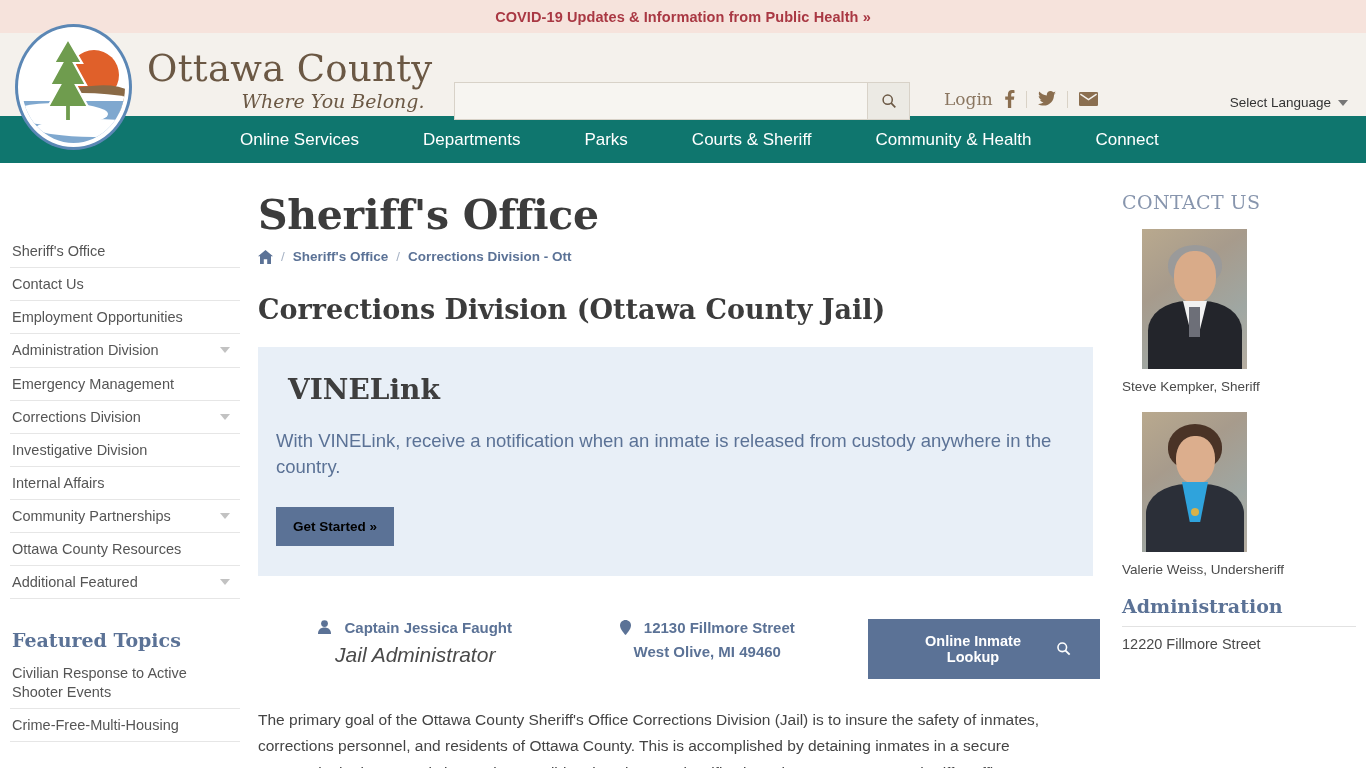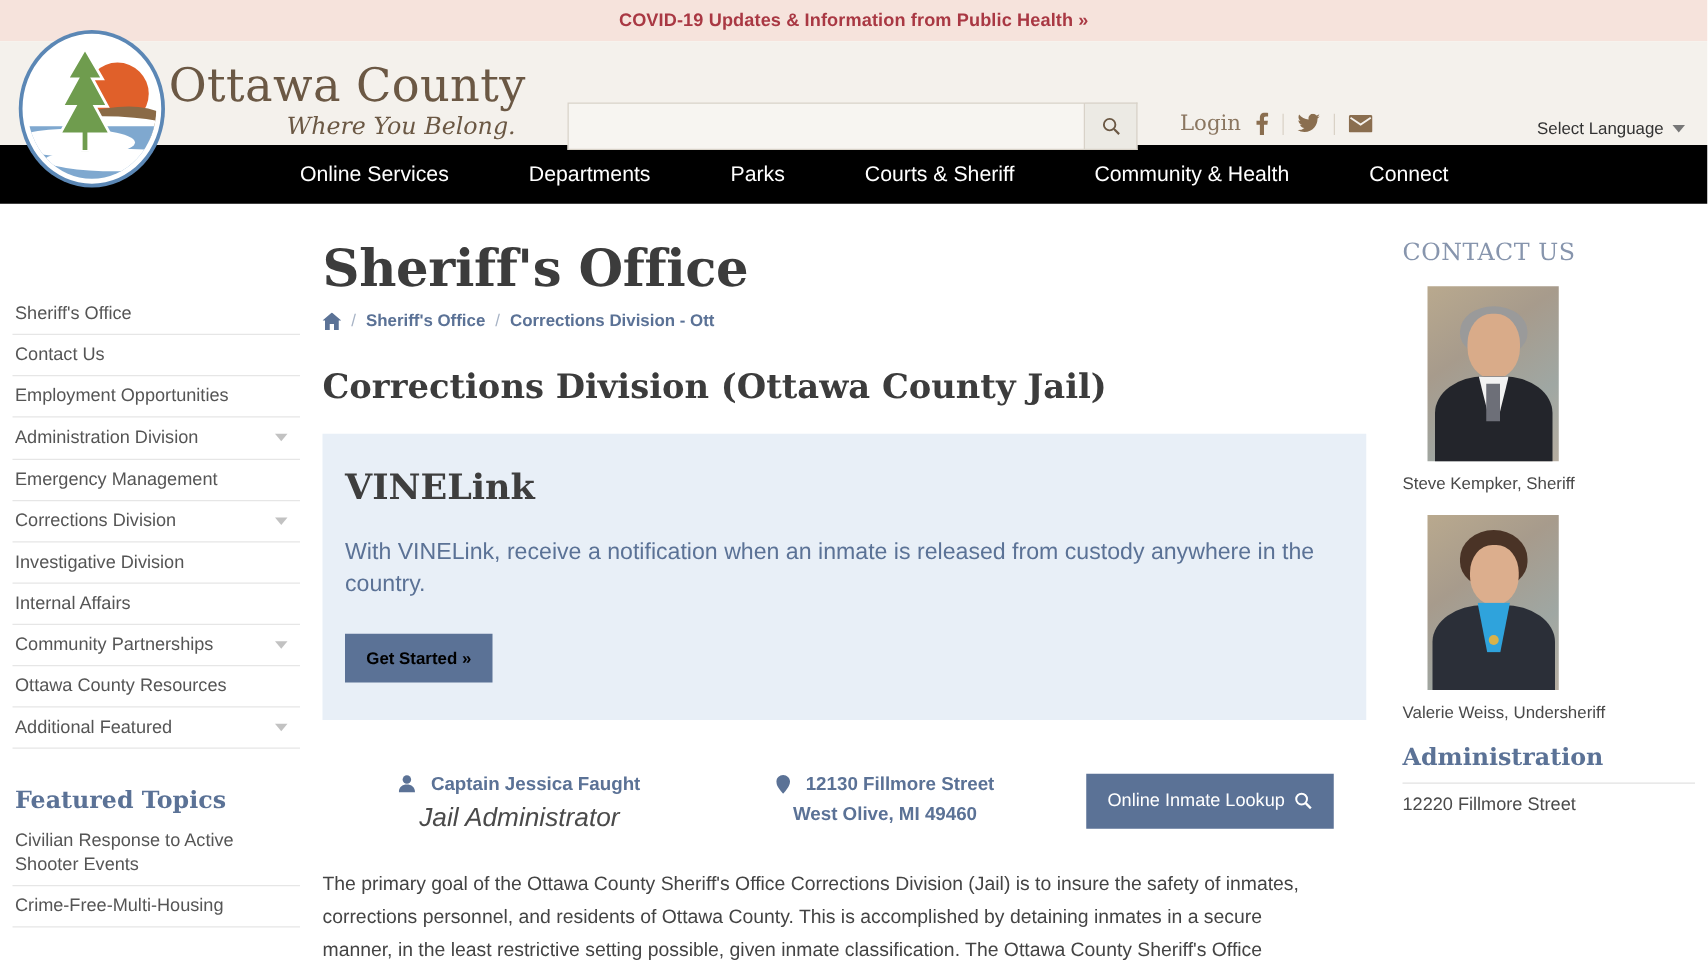--- a/index.html
+++ b/index.html
@@ -20,21 +20,21 @@
     color:#a93843; font-size:14.5px; font-weight:bold;
     text-decoration:none; letter-spacing:.1px;
   }
 
   
   .header{
     height:83px; background:#f4f1ec; position:relative;
   }
   .logo-wrap{
     position:absolute; left:18px; top:-6px;
-    display:flex; align-items:center; gap:4px; z-index:5;
+    display:flex; align-items:center; gap:16px; z-index:5;
   }
   .logo-oval{
     width:111px; height:120px; border-radius:50%;
     background:#ffffff; border:4px solid #ffffff;
     box-shadow:0 0 0 3px #5b87b5;
     position:relative; overflow:hidden;
   }
   .lg-sun{
     position:absolute; left:47px; top:19px; width:50px; height:50px;
     border-radius:50%; background:#e0602a;
@@ -109,21 +109,21 @@
     font-size:13.5px; color:#333; display:flex;
     align-items:center; gap:7px; cursor:pointer;
   }
   .caret{
     width:0;height:0;border-left:5px solid transparent;
     border-right:5px solid transparent;border-top:6px solid #777;
   }
 
   
   .nav{
-    height:47px; background:#000000; display:flex;
+    height:47px; background:#0f766e; display:flex;
     align-items:center; padding-left:240px; gap:0;
   }
   .nav a{
     color:#fff; font-size:17px; text-decoration:none;
     padding:0 32px; line-height:47px;
   }
   .nav a:first-child{ padding-left:0; padding-right:32px; }
 
   
   .page{ display:flex; width:1366px; }
@@ -147,21 +147,21 @@
   .section-title{
     font-family:"DejaVu Serif", serif; font-weight:bold;
     font-size:27px; color:#3c3c3c; margin:0 0 22px 0;
   }
 
   .vine{
     background:#e8eff7; padding:26px 0 30px 18px; width:835px;
   }
   .vine h3{
     font-family:"DejaVu Serif", serif; font-weight:bold;
-    font-size:28px; color:#3e3e3e; margin:0 0 22px 0;
+    font-size:28px; color:#3e3e3e; margin:0 0 22px 12px;
   }
   .vine p{
     font-size:18.5px; color:#5b7296; line-height:1.42;
     margin:0 0 26px 0; max-width:790px;
   }
   .btn-primary{
     display:inline-block; background:#5b7296; color:#000000;
     font-size:13.5px; font-weight:bold; border:none;
     padding:12px 17px; cursor:pointer; text-decoration:none;
     font-family:"Liberation Sans", sans-serif;
@@ -174,21 +174,21 @@
   .cr-person{ width:305px; text-align:center; padding-left:10px;}
   .cr-addr{ width:290px; text-align:center; }
   .cr-line{ display:flex; align-items:center; justify-content:center; gap:13px;}
   .cr-sub{
     font-style:italic; font-weight:normal; color:#4a4a4a;
     font-size:21px; margin-top:7px;
   }
   .cr-addr .l2{ margin-top:7px; }
   .btn-lookup{
     background:#5b7296; color:#fff; border:none; cursor:pointer;
-    font-size:14.5px; font-weight:normal; padding:14px 17px;
+    font-size:14.5px; font-weight:bold; padding:14px 29px;
     display:flex; align-items:center; gap:7px;
     font-family:"Liberation Sans", sans-serif;
     margin-left:16px;
   }
 
   .body-text{
     margin-top:28px; font-size:15.5px; line-height:1.72;
     color:#444; width:810px;
   }
 

